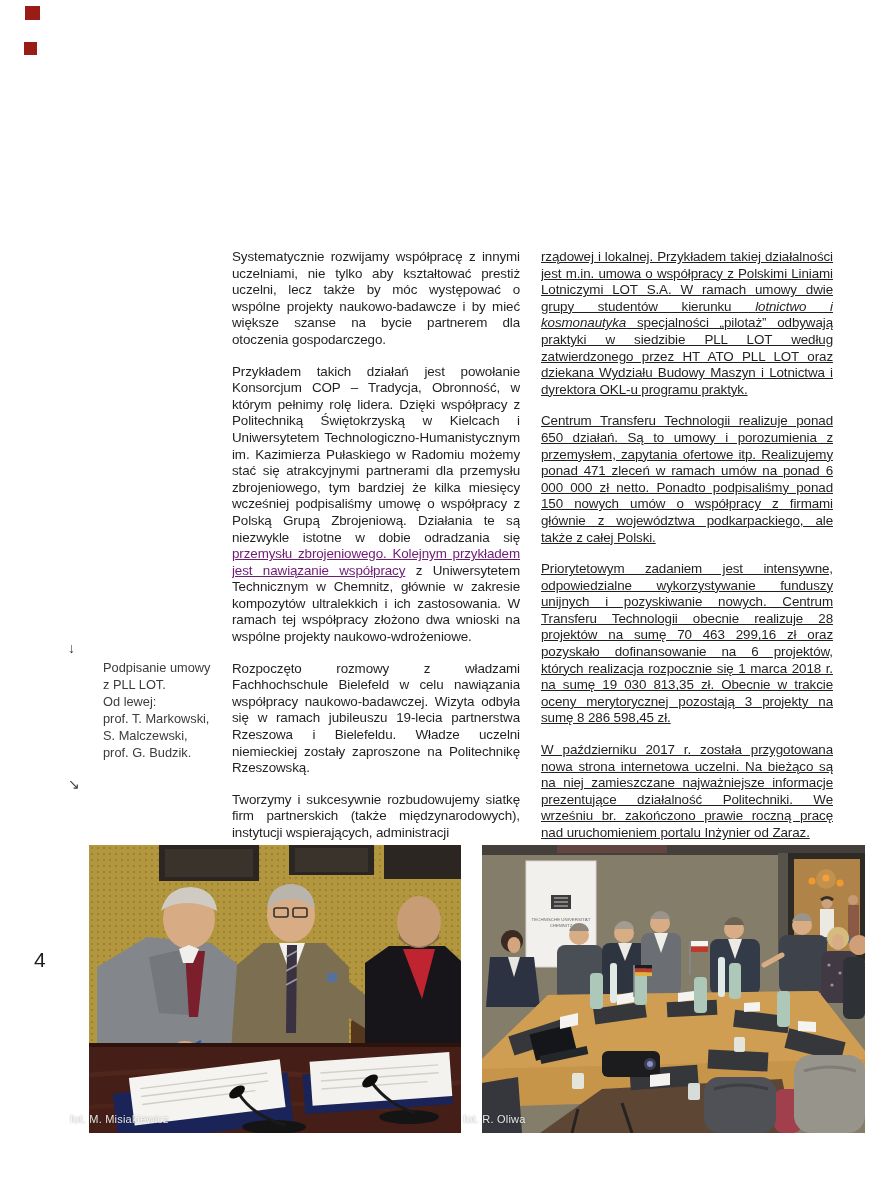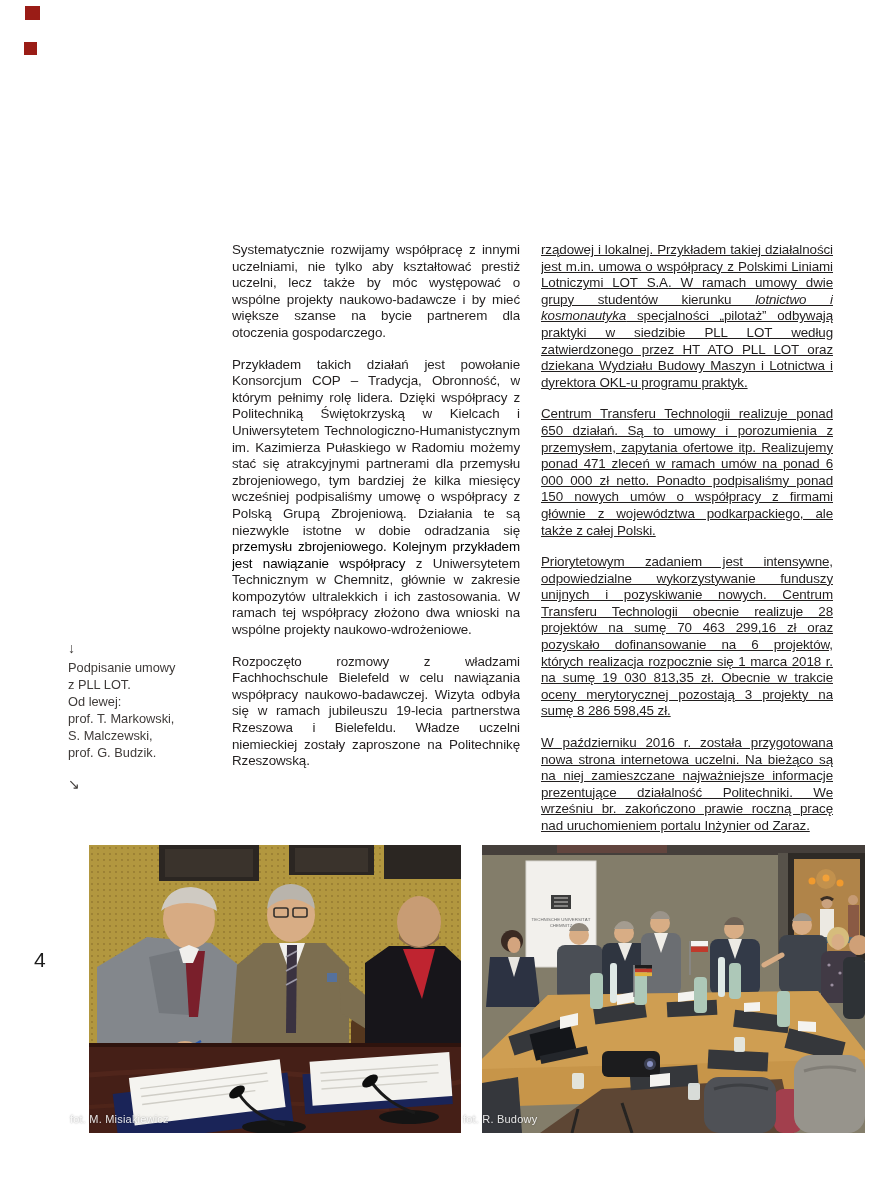--- a/index.html
+++ b/index.html
@@ -8,38 +8,38 @@
     font-family:"Liberation Sans", sans-serif;color:#221f1f;overflow:hidden;
     margin:0 auto;
   }
   
   .reg-mark{position:absolute;background:#9a1c16;}
   .reg-mark.m1{left:25px;top:6px;width:15px;height:14px;}
   .reg-mark.m2{left:24px;top:42px;width:13px;height:13px;}
 
   
   .col{
-    position:absolute;top:242px;height:600px;
+    position:absolute;top:249px;height:600px;
     font-size:13.4px;line-height:16.6px;letter-spacing:-0.1px;
     text-align:justify;overflow:hidden;
   }
   .col1{left:232px;width:288px;}
   .col2{left:541px;width:292px;text-decoration:underline;}
   .col p{margin:0 0 15px 0;}
   .col p:last-child{margin-bottom:0;}
-  .hl{color:#000000;}
+  .hl{color:#701a75;text-decoration:underline;}
   .it{font-style:italic;}
 
   
   .margin-captions{
     position:absolute;left:68px;top:641px;width:160px;
     font-size:12.8px;line-height:17px;color:#3f3b39;
   }
   .cap-arrow{font-size:14px;color:#3f3b39;line-height:14px;margin-bottom:4px;}
-  .cap-text{white-space:pre-line;margin-bottom:16px;}
+  .cap-text{white-space:pre-line;margin-bottom:16px;margin-left:35px;}
 
   
   .page-number{
     position:absolute;left:34px;top:948px;font-size:21px;color:#1c1c1c;
   }
 
   
   .photo{position:absolute;top:845px;height:288px;overflow:hidden;padding-left:27px;}
   .photo-left{left:62px;width:372px;}
   .photo-right{left:455px;width:383px;}
@@ -68,27 +68,28 @@
 prof. T. Markowski,
 S. Malczewski,
 prof. G. Budzik.</div>
     <div class="cap-arrow">↘</div>
   </div>
 
   <div class="col col1">
     <p>Systematycznie rozwijamy współpracę z innymi uczelniami, nie tylko aby kształtować prestiż uczelni, lecz także by móc występować o wspólne projekty naukowo-badawcze i by mieć większe szanse na bycie partnerem dla otoczenia gospodarczego.</p>
     <p><span>Przykładem takich działań jest powołanie Konsorcjum COP – Tradycja, Obronność, w którym pełnimy rolę lidera. Dzięki współpracy z Politechniką Świętokrzyską w Kielcach i Uniwersytetem Technologiczno-Humanistycznym im. Kazimierza Pułaskiego w Radomiu możemy stać się atrakcyjnymi partnerami dla przemysłu zbrojeniowego, tym bardziej że kilka miesięcy wcześniej podpisaliśmy umowę o współpracy z Polską Grupą Zbrojeniową. Działania te są niezwykle istotne w dobie odradzania się </span><span class="hl">przemysłu zbrojeniowego. Kolejnym przykładem jest nawiązanie współpracy</span><span> z Uniwersytetem Technicznym w Chemnitz, głównie w zakresie kompozytów ultralekkich i ich zastosowania. W ramach tej współpracy złożono dwa wnioski na wspólne projekty naukowo-wdrożeniowe.</span></p>
     <p>Rozpoczęto rozmowy z władzami Fachhochschule Bielefeld w celu nawiązania współpracy naukowo-badawczej. Wizyta odbyła się w ramach jubileuszu 19-lecia partnerstwa Rzeszowa i Bielefeldu. Władze uczelni niemieckiej zostały zaproszone na Politechnikę Rzeszowską.</p>
+    <p>Tworzymy i sukcesywnie rozbudowujemy siatkę firm partnerskich (także międzynarodowych), instytucji wspierających, administracji</p>
   </div>
 
   <div class="col col2">
     <p><span>rządowej i lokalnej. Przykładem takiej działalności jest m.in. umowa o współpracy z Polskimi Liniami Lotniczymi LOT S.A. W ramach umowy dwie grupy studentów kierunku </span><span class="it">lotnictwo i kosmonautyka</span><span> specjalności „pilotaż” odbywają praktyki w siedzibie PLL LOT według zatwierdzonego przez HT ATO PLL LOT oraz dziekana Wydziału Budowy Maszyn i Lotnictwa i dyrektora OKL-u programu praktyk.</span></p>
     <p>Centrum Transferu Technologii realizuje ponad 650 działań. Są to umowy i porozumienia z przemysłem, zapytania ofertowe itp. Realizujemy ponad 471 zleceń w ramach umów na ponad 6 000 000 zł netto. Ponadto podpisaliśmy ponad 150 nowych umów o współpracy z firmami głównie z województwa podkarpackiego, ale także z całej Polski.</p>
     <p>Priorytetowym zadaniem jest intensywne, odpowiedzialne wykorzystywanie funduszy unijnych i pozyskiwanie nowych. Centrum Transferu Technologii obecnie realizuje 28 projektów na sumę 70 463 299,16 zł oraz pozyskało dofinansowanie na 6 projektów, których realizacja rozpocznie się 1 marca 2018 r. na sumę 19 030 813,35 zł. Obecnie w trakcie oceny merytorycznej pozostają 3 projekty na sumę 8 286 598,45 zł.</p>
-    <p>W październiku 2016 r. została przygotowana nowa strona internetowa uczelni. Na bieżąco są na niej zamieszczane najważniejsze informacje prezentujące działalność Politechniki. We wrześniu br. zakończono prawie roczną pracę nad uruchomieniem portalu Inżynier od Zaraz.</p>
+    <p>W październiku 2017 r. została przygotowana nowa strona internetowa uczelni. Na bieżąco są na niej zamieszczane najważniejsze informacje prezentujące działalność Politechniki. We wrześniu br. zakończono prawie roczną pracę nad uruchomieniem portalu Inżynier od Zaraz.</p>
   </div>
 
   <div class="photo photo-left">
     <svg viewBox="0 0 372 288" preserveAspectRatio="none">
       <defs>
         <pattern id="acoustic" width="6" height="6" patternUnits="userSpaceOnUse">
           <rect width="6" height="6" fill="#b2973f"></rect>
           <circle cx="3" cy="3" r="0.9" fill="#93782f"></circle>
         </pattern>
       </defs>
@@ -290,16 +291,16 @@
       </g>
       <g>
         <polygon points="0,238 36,232 40,288 0,288" fill="#35373c"></polygon>
         <rect x="292" y="244" width="28" height="44" rx="9" fill="#a23f4d"></rect>
         <rect x="222" y="232" width="72" height="56" rx="15" fill="#4f5156"></rect>
         <path d="M232,244 Q258,236 286,244" stroke="#3d3f43" stroke-width="3" fill="none"></path>
         <rect x="312" y="210" width="71" height="78" rx="17" fill="#97948c"></rect>
         <path d="M322,226 Q348,218 374,226" stroke="#807d76" stroke-width="3" fill="none"></path>
       </g>
     </svg>
-    <div class="photo-credit">fot. R. Budowy</div>
+    <div class="photo-credit">fot. R. Oliwa</div>
   </div>
 
 </div>
 
 </body></html>

